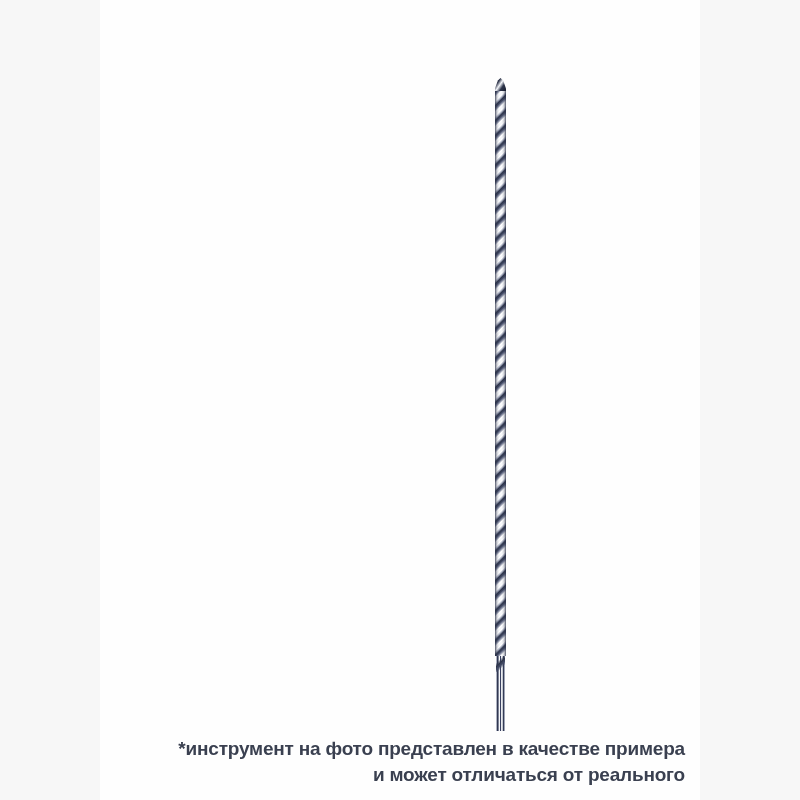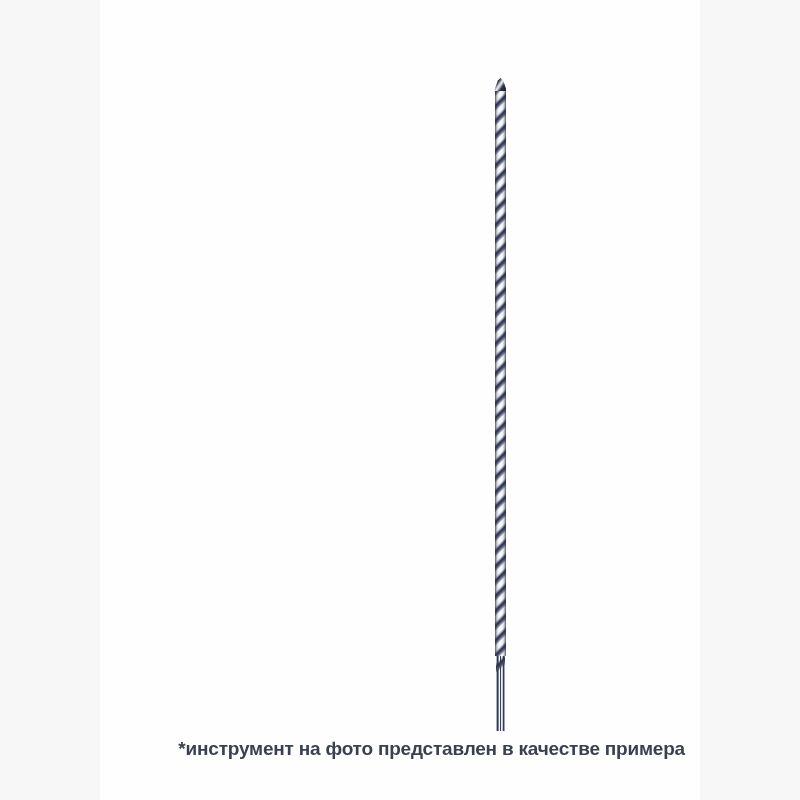--- a/index.html
+++ b/index.html
@@ -109,15 +109,16 @@
       <div class="bit-tip"></div>
       <div class="bit-flutes"></div>
       <div class="bit-runout"></div>
       <div class="bit-shank"></div>
     </div>
 
   </div>
 
   <div class="disclaimer">
     <span>*инструмент на фото представлен в качестве примера</span>
+    <span>и может отличаться от реального</span>
   </div>
 
 </div>
 
 </body></html>

